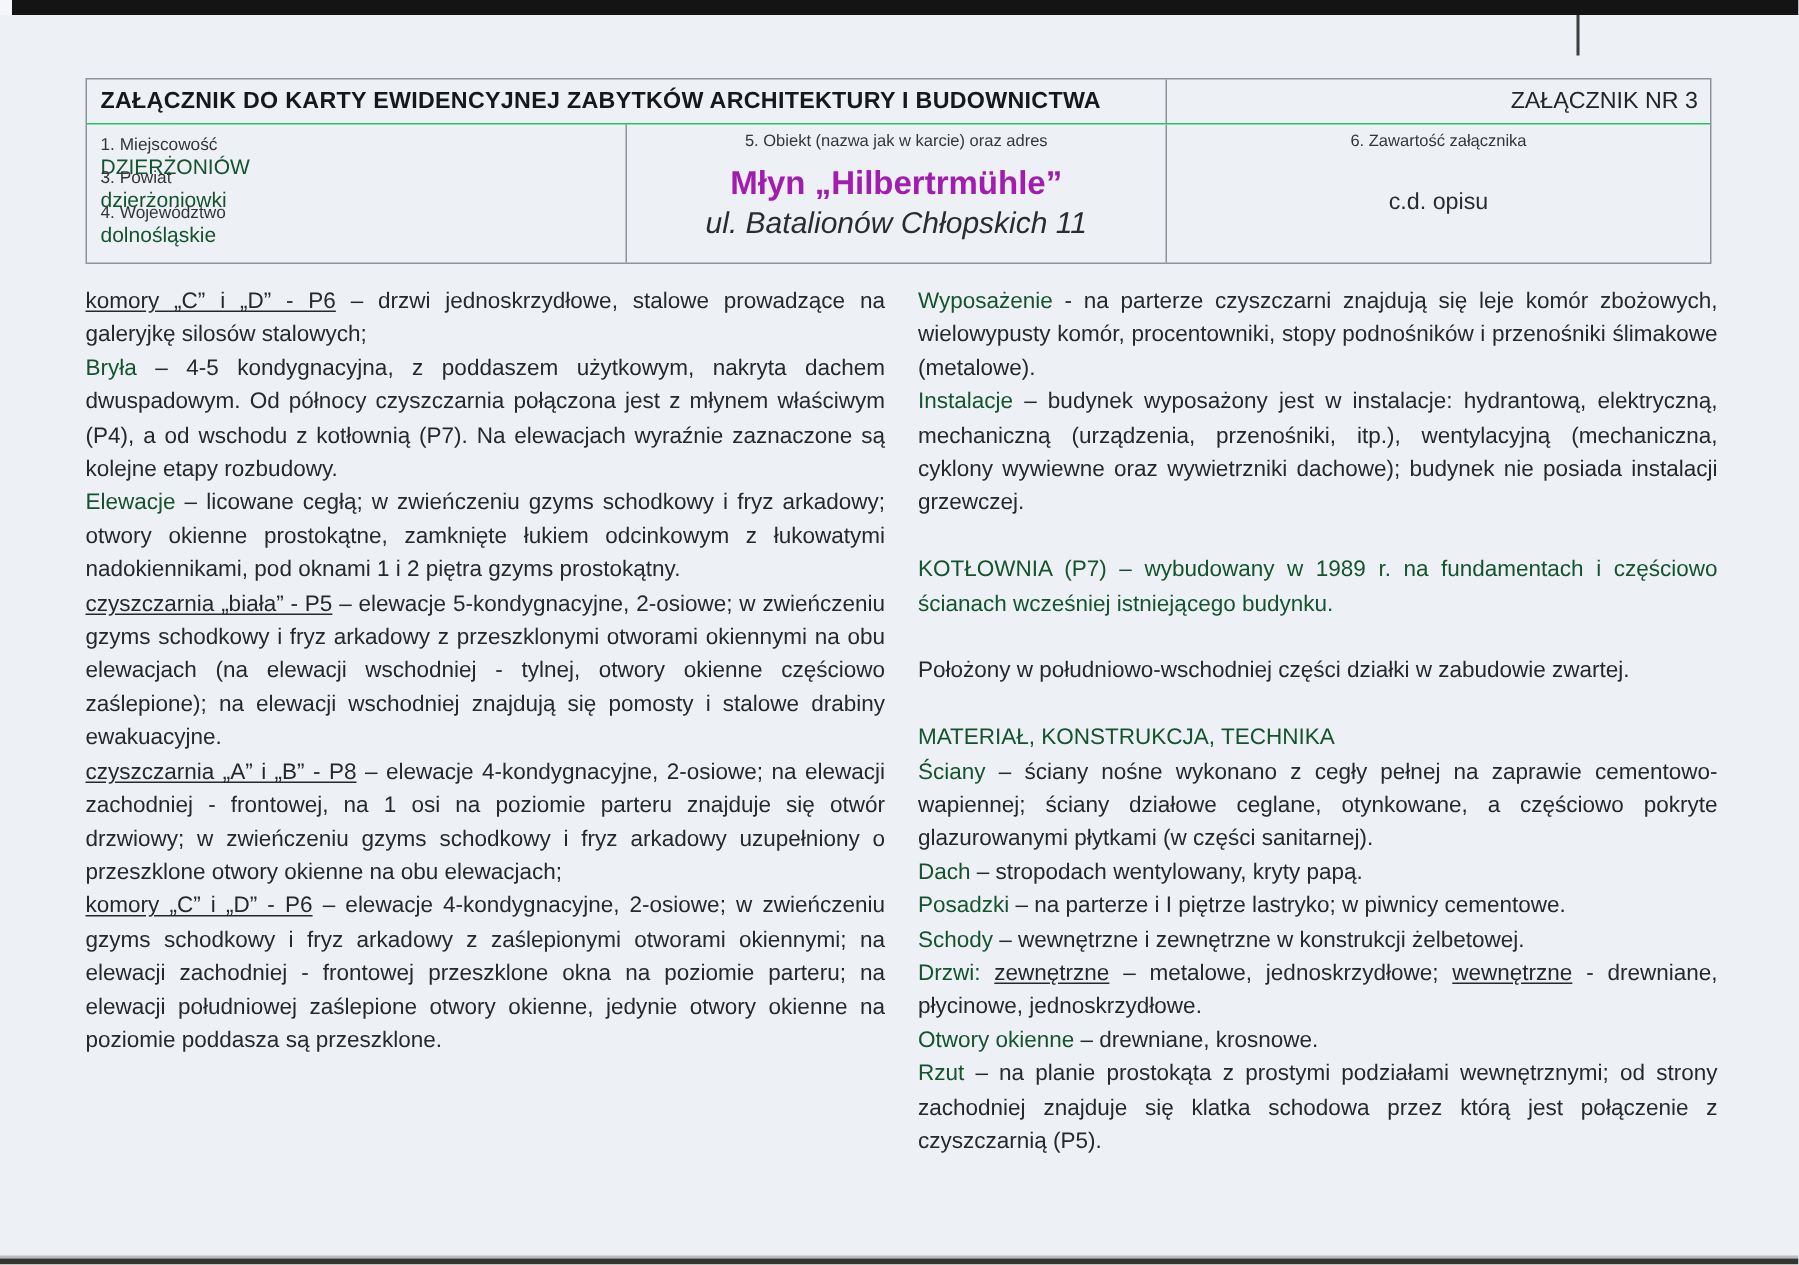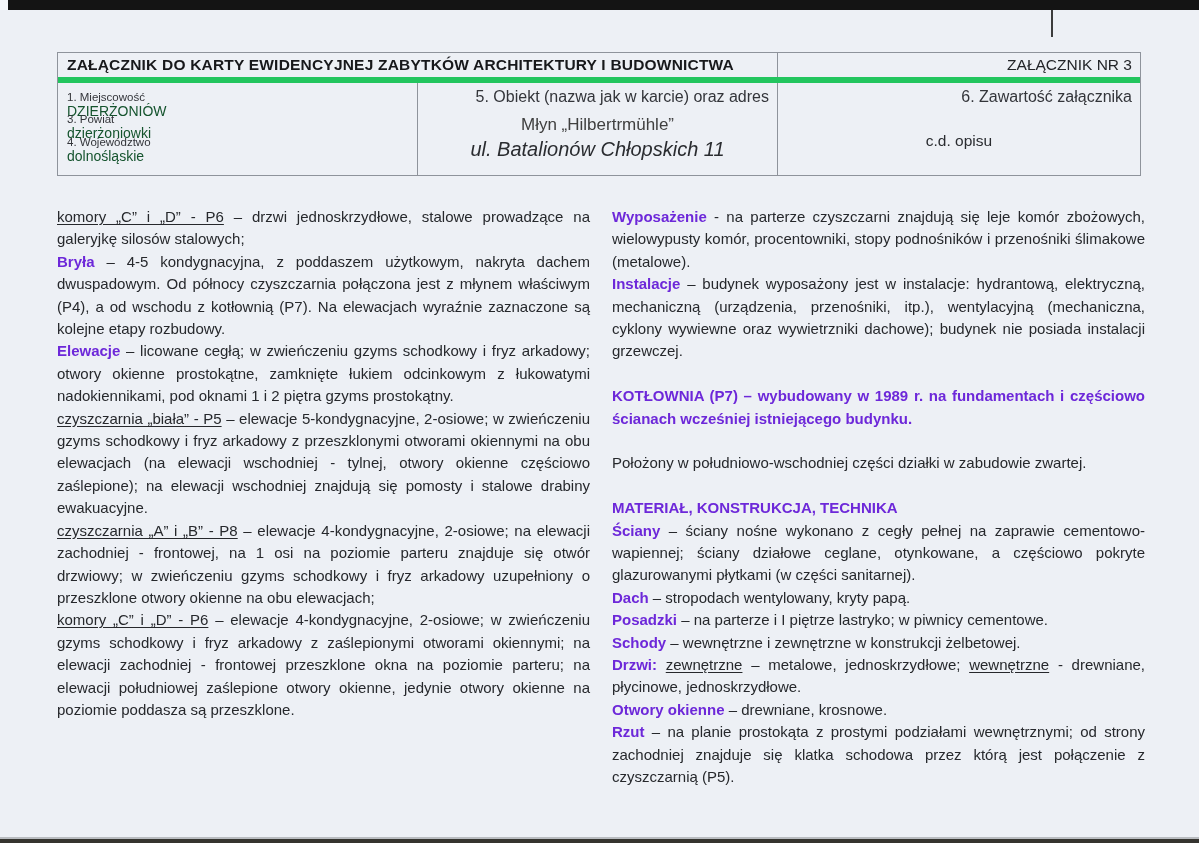--- a/index.html
+++ b/index.html
@@ -48,21 +48,21 @@
     position: absolute;
     left: 57px; top: 52px;
     width: 1084px;
     border: 1px solid #8e939b;
     background: transparent;
     box-sizing: border-box;
   }
   .title-row {
     display: flex;
     height: 30px;
-    border-bottom: 6px solid #22c55e;
+    border-bottom: 1px solid #22c55e;
     box-sizing: border-box;
   }
   .title-cell {
     width: 720px;
     box-sizing: border-box;
     border-right: 1px solid #8e939b;
     font-weight: bold;
     font-size: 15.5px;
     letter-spacing: 0.2px;
     color: #17181b;
@@ -107,67 +107,67 @@
     font-size: 14px;
     color: #14532d;
   }
   .cell-mid {
     width: 360px;
     border-right: 1px solid #8e939b;
     padding: 5px 8px 0 8px;
     text-align: center;
   }
   .cell-label {
-    font-size: 16px;
+    font-size: 11px;
     color: #33353a;
-    text-align: right;
+    text-align: center;
   }
   .object-name {
-    font-weight: normal;
-    font-size: 17px;
-    color: #404040;
+    font-weight: bold;
+    font-size: 22px;
+    color: #a21caf;
     margin-top: 9px;
   }
   .object-address {
     font-size: 20px;
     margin-top: 3px;
     font-style: italic;
   }
   .cell-right {
     flex: 1;
     padding: 5px 8px 0 8px;
     text-align: center;
   }
   .content-value {
     font-size: 15.5px;
     margin-top: 26px;
   }
 
   
   .body-columns {
     position: absolute;
-    left: 57px; top: 206px;
+    left: 57px; top: 190px;
     width: 1088px;
     display: flex;
     gap: 22px;
   }
   .col {
     width: 533px;
     font-size: 15px;
     line-height: 22.4px;
     text-align: justify;
     color: #26282c;
   }
   .col p.para {
     margin: 0;
   }
   .col p.para.gap {
     margin-top: 22.4px;
   }
-  .col span.b { font-weight: bold; color: #6d28d9; }
+  .col span.b { font-weight: normal; color: #14532d; }
   .col span.u { text-decoration: underline; text-underline-offset: 2px; }
 </style>
 </head>
 <body>
 
 <div class="scan-top"></div>
 <div class="scan-top-corner"></div>
 <div class="scan-stub"></div>
 <div class="scan-bottom-soft"></div>
 <div class="scan-bottom"></div>

